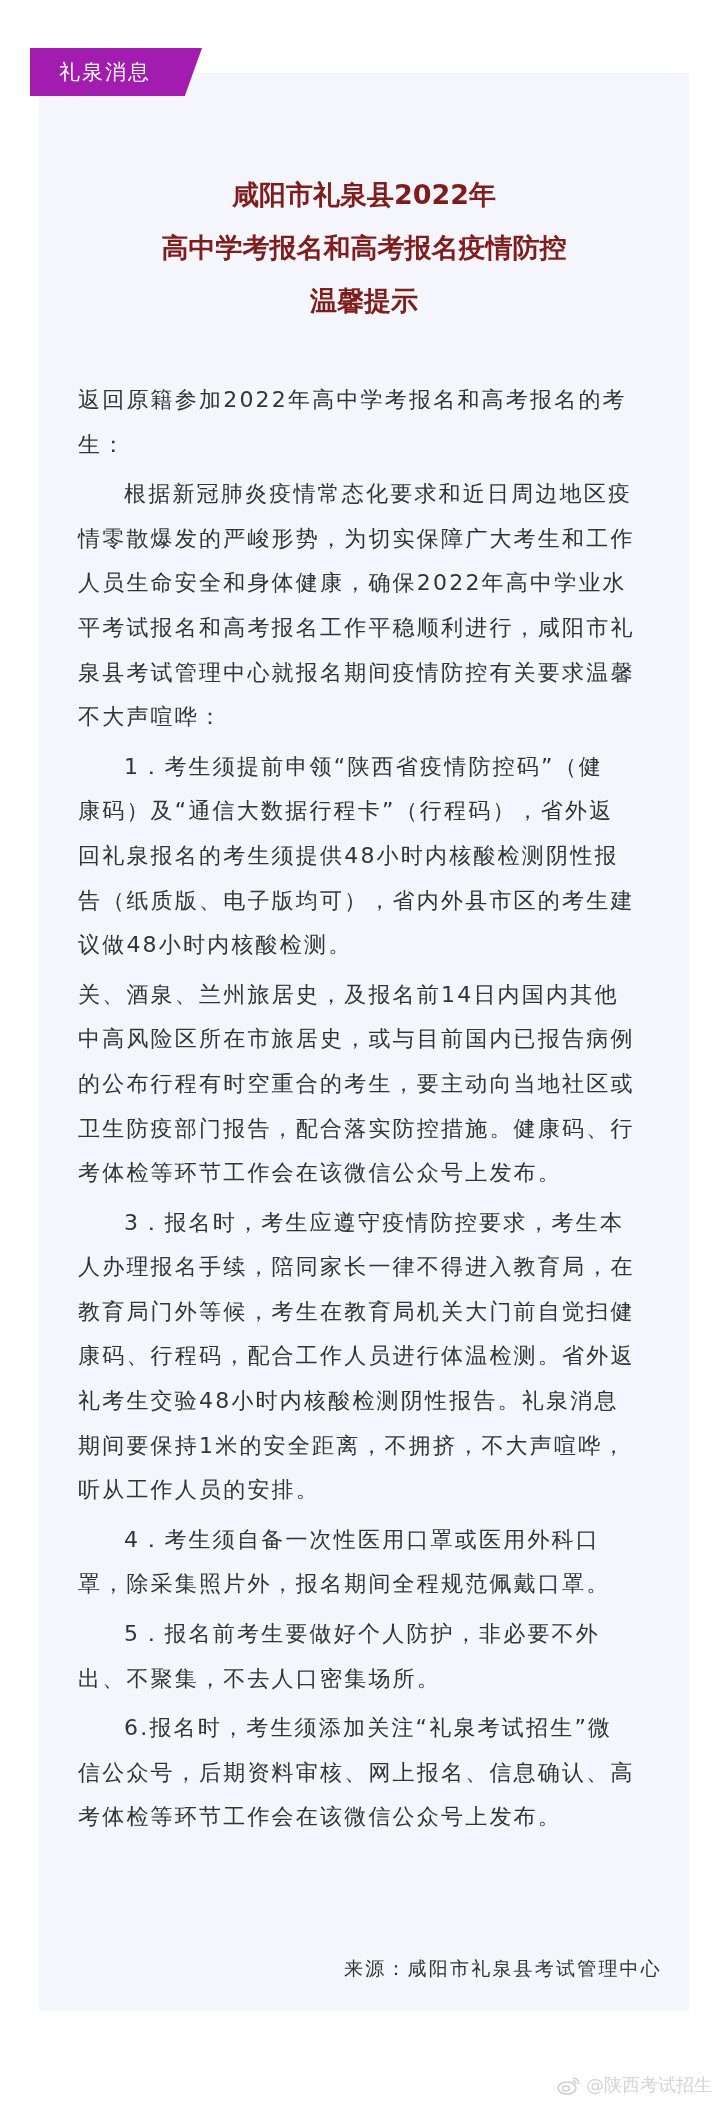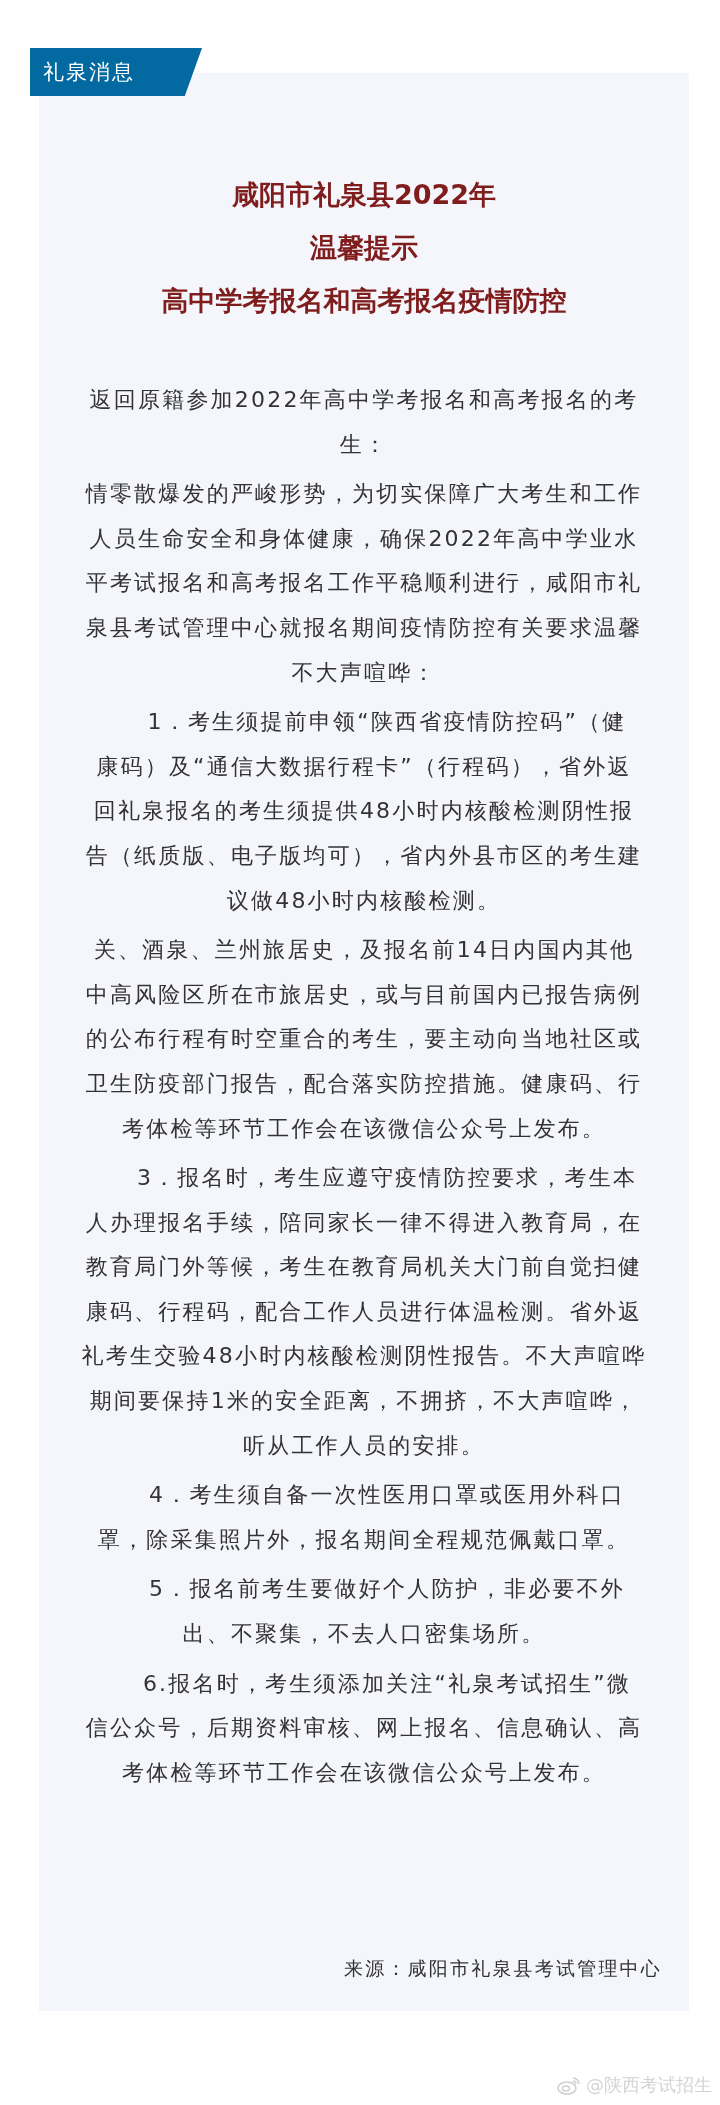--- a/index.html
+++ b/index.html
@@ -1,56 +1,57 @@
 <!DOCTYPE html>
 <html><head>
 <meta charset="utf-8">
 <style>
   html, body { margin: 0; padding: 0; background: #ffffff; }
   body { width: 720px; height: 2105px; position: relative; overflow: hidden;
          font-family: "DejaVu Sans", "Liberation Sans", sans-serif; color: #333333; }
   .card { position: absolute; left: 39px; top: 73px; width: 650px; height: 1938px;
           background: #f5f6fc; }
   .tag { position: absolute; left: 30px; top: 48px; width: 172px; height: 48px;
-         background: #0369a1; clip-path: polygon(0 0, 100% 0, 90% 100%, 0 100%);
+         background: #a21caf; clip-path: polygon(0 0, 100% 0, 90% 100%, 0 100%);
          color: #ffffff; font-size: 21px; line-height: 48px; box-sizing: border-box;
-         padding-left: 13px; letter-spacing: 2px; z-index: 2; }
+         padding-left: 29px; letter-spacing: 2px; z-index: 2; }
   .title { position: absolute; left: 39px; top: 168px; width: 650px; text-align: center;
            font-weight: bold; font-size: 27px; line-height: 53px; color: #7f1d1d; }
   .title div { white-space: nowrap; }
   .body { position: absolute; left: 62px; top: 378px; width: 604px; font-size: 22px;
           line-height: 44.6px; letter-spacing: 2.2px; }
-  .para { margin: 0 0 5px 0; text-align: center; }
+  .para { margin: 0 0 5px 16px; }
   .line { white-space: nowrap; overflow: visible; height: 44.6px; }
   .indent { padding-left: 46px; }
   .source { position: absolute; right: 58px; top: 1946px; font-size: 19px; line-height: 44px;
             letter-spacing: 2.2px; white-space: nowrap; }
   .watermark { position: absolute; right: 8px; top: 2073px; height: 24px; display: flex;
                align-items: center; color: #d4d4d4; font-size: 18px; filter: blur(0.6px); }
   .weibo-icon { width: 26px; height: 20px; margin-right: 4px; }
 </style>
 </head>
 <body>
 
 <div class="card"></div>
 
 <div class="tag">礼泉消息</div>
 
 <div class="title">
   <div>咸阳市礼泉县2022年</div>
+  <div>高中学考报名和高考报名疫情防控</div>
   <div>温馨提示</div>
-  <div>高中学考报名和高考报名疫情防控</div>
 </div>
 
 <div class="body" id="body">
     <div class="para">
       <div class="line">返回原籍参加2022年高中学考报名和高考报名的考</div>
       <div class="line">生：</div>
     </div>
     <div class="para">
+      <div class="line indent">根据新冠肺炎疫情常态化要求和近日周边地区疫</div>
       <div class="line">情零散爆发的严峻形势，为切实保障广大考生和工作</div>
       <div class="line">人员生命安全和身体健康，确保2022年高中学业水</div>
       <div class="line">平考试报名和高考报名工作平稳顺利进行，咸阳市礼</div>
       <div class="line">泉县考试管理中心就报名期间疫情防控有关要求温馨</div>
       <div class="line">不大声喧哗：</div>
     </div>
     <div class="para">
       <div class="line indent">1．考生须提前申领“陕西省疫情防控码”（健</div>
       <div class="line">康码）及“通信大数据行程卡”（行程码），省外返</div>
       <div class="line">回礼泉报名的考生须提供48小时内核酸检测阴性报</div>
@@ -62,21 +63,21 @@
       <div class="line">中高风险区所在市旅居史，或与目前国内已报告病例</div>
       <div class="line">的公布行程有时空重合的考生，要主动向当地社区或</div>
       <div class="line">卫生防疫部门报告，配合落实防控措施。健康码、行</div>
       <div class="line">考体检等环节工作会在该微信公众号上发布。</div>
     </div>
     <div class="para">
       <div class="line indent">3．报名时，考生应遵守疫情防控要求，考生本</div>
       <div class="line">人办理报名手续，陪同家长一律不得进入教育局，在</div>
       <div class="line">教育局门外等候，考生在教育局机关大门前自觉扫健</div>
       <div class="line">康码、行程码，配合工作人员进行体温检测。省外返</div>
-      <div class="line">礼考生交验48小时内核酸检测阴性报告。不大声喧哗</div>
+      <div class="line">礼考生交验48小时内核酸检测阴性报告。礼泉消息</div>
       <div class="line">期间要保持1米的安全距离，不拥挤，不大声喧哗，</div>
       <div class="line">听从工作人员的安排。</div>
     </div>
     <div class="para">
       <div class="line indent">4．考生须自备一次性医用口罩或医用外科口</div>
       <div class="line">罩，除采集照片外，报名期间全程规范佩戴口罩。</div>
     </div>
     <div class="para">
       <div class="line indent">5．报名前考生要做好个人防护，非必要不外</div>
       <div class="line">出、不聚集，不去人口密集场所。</div>

